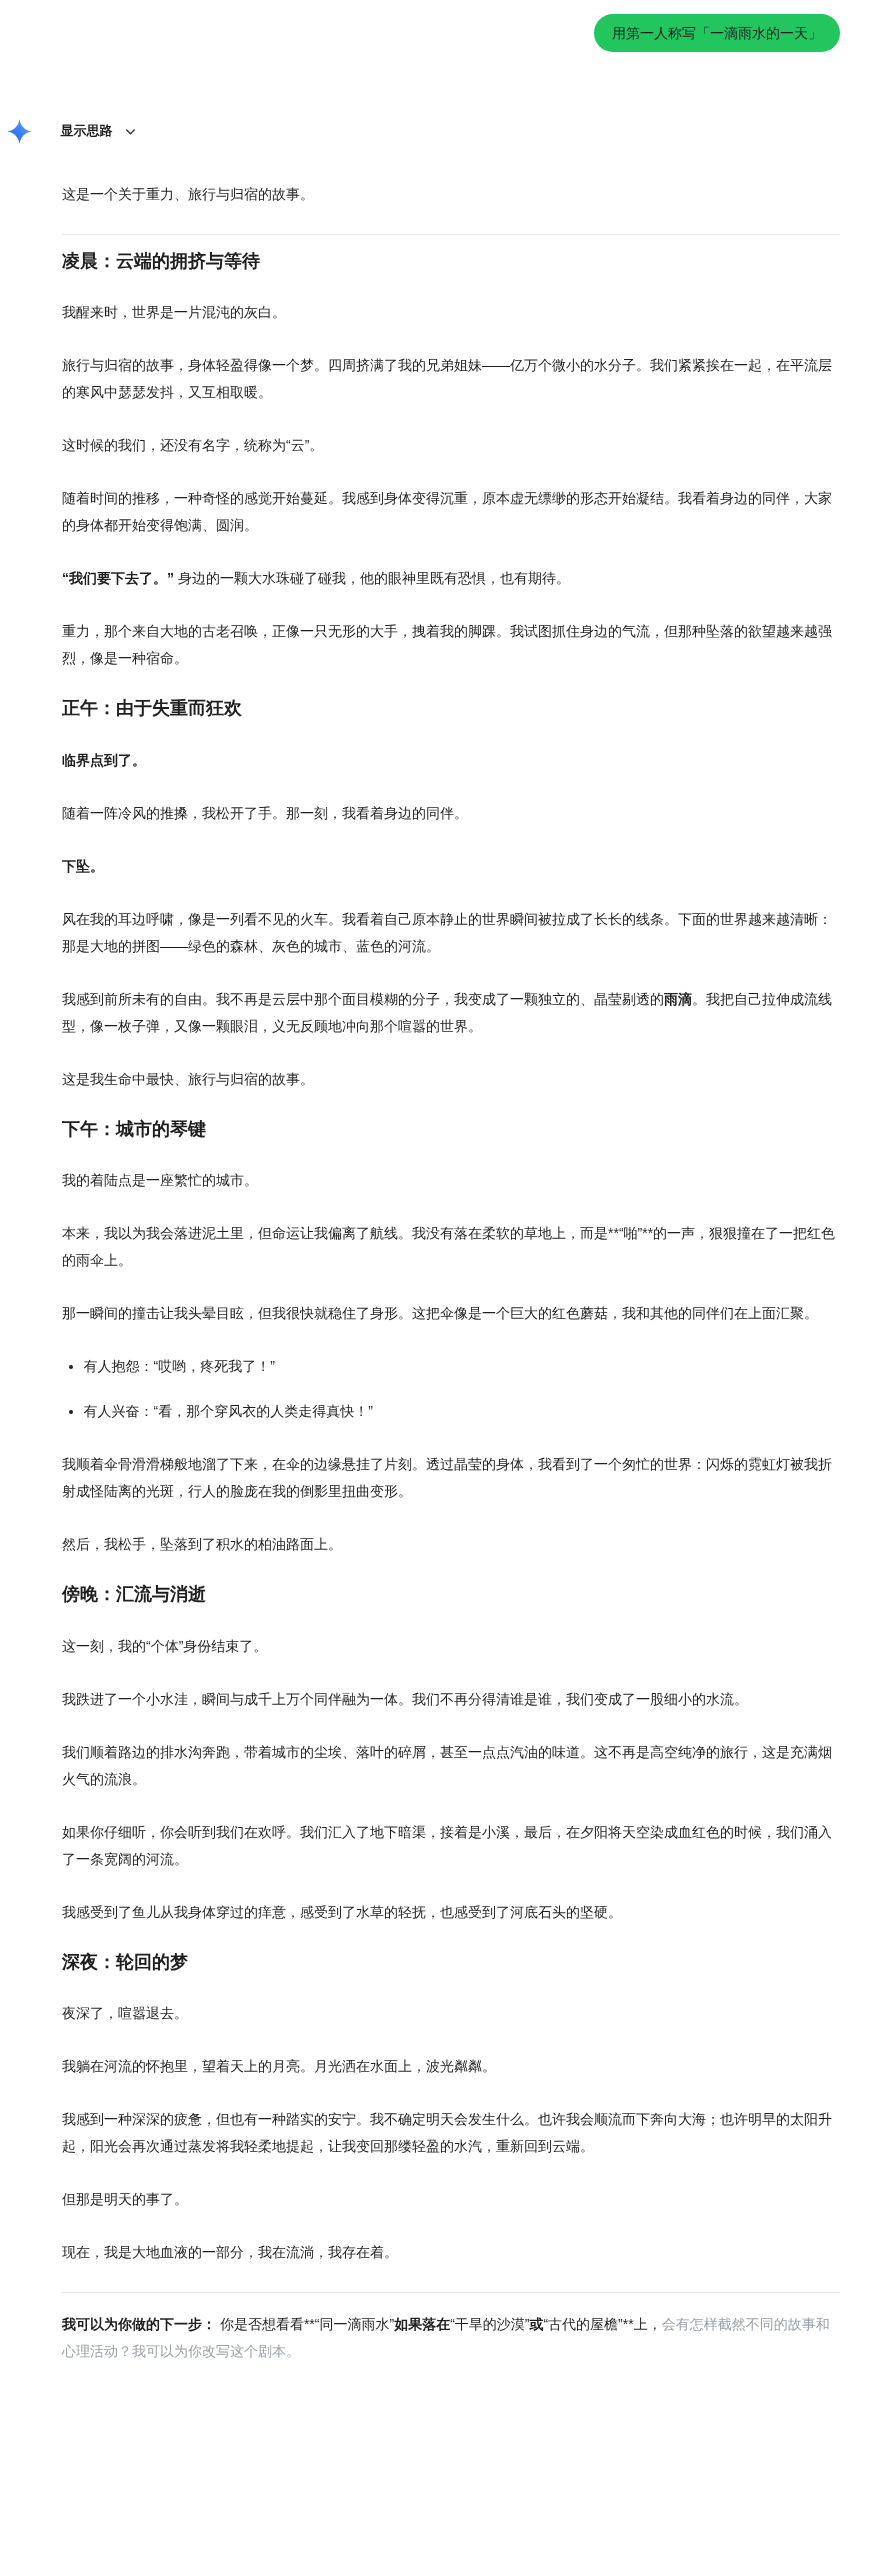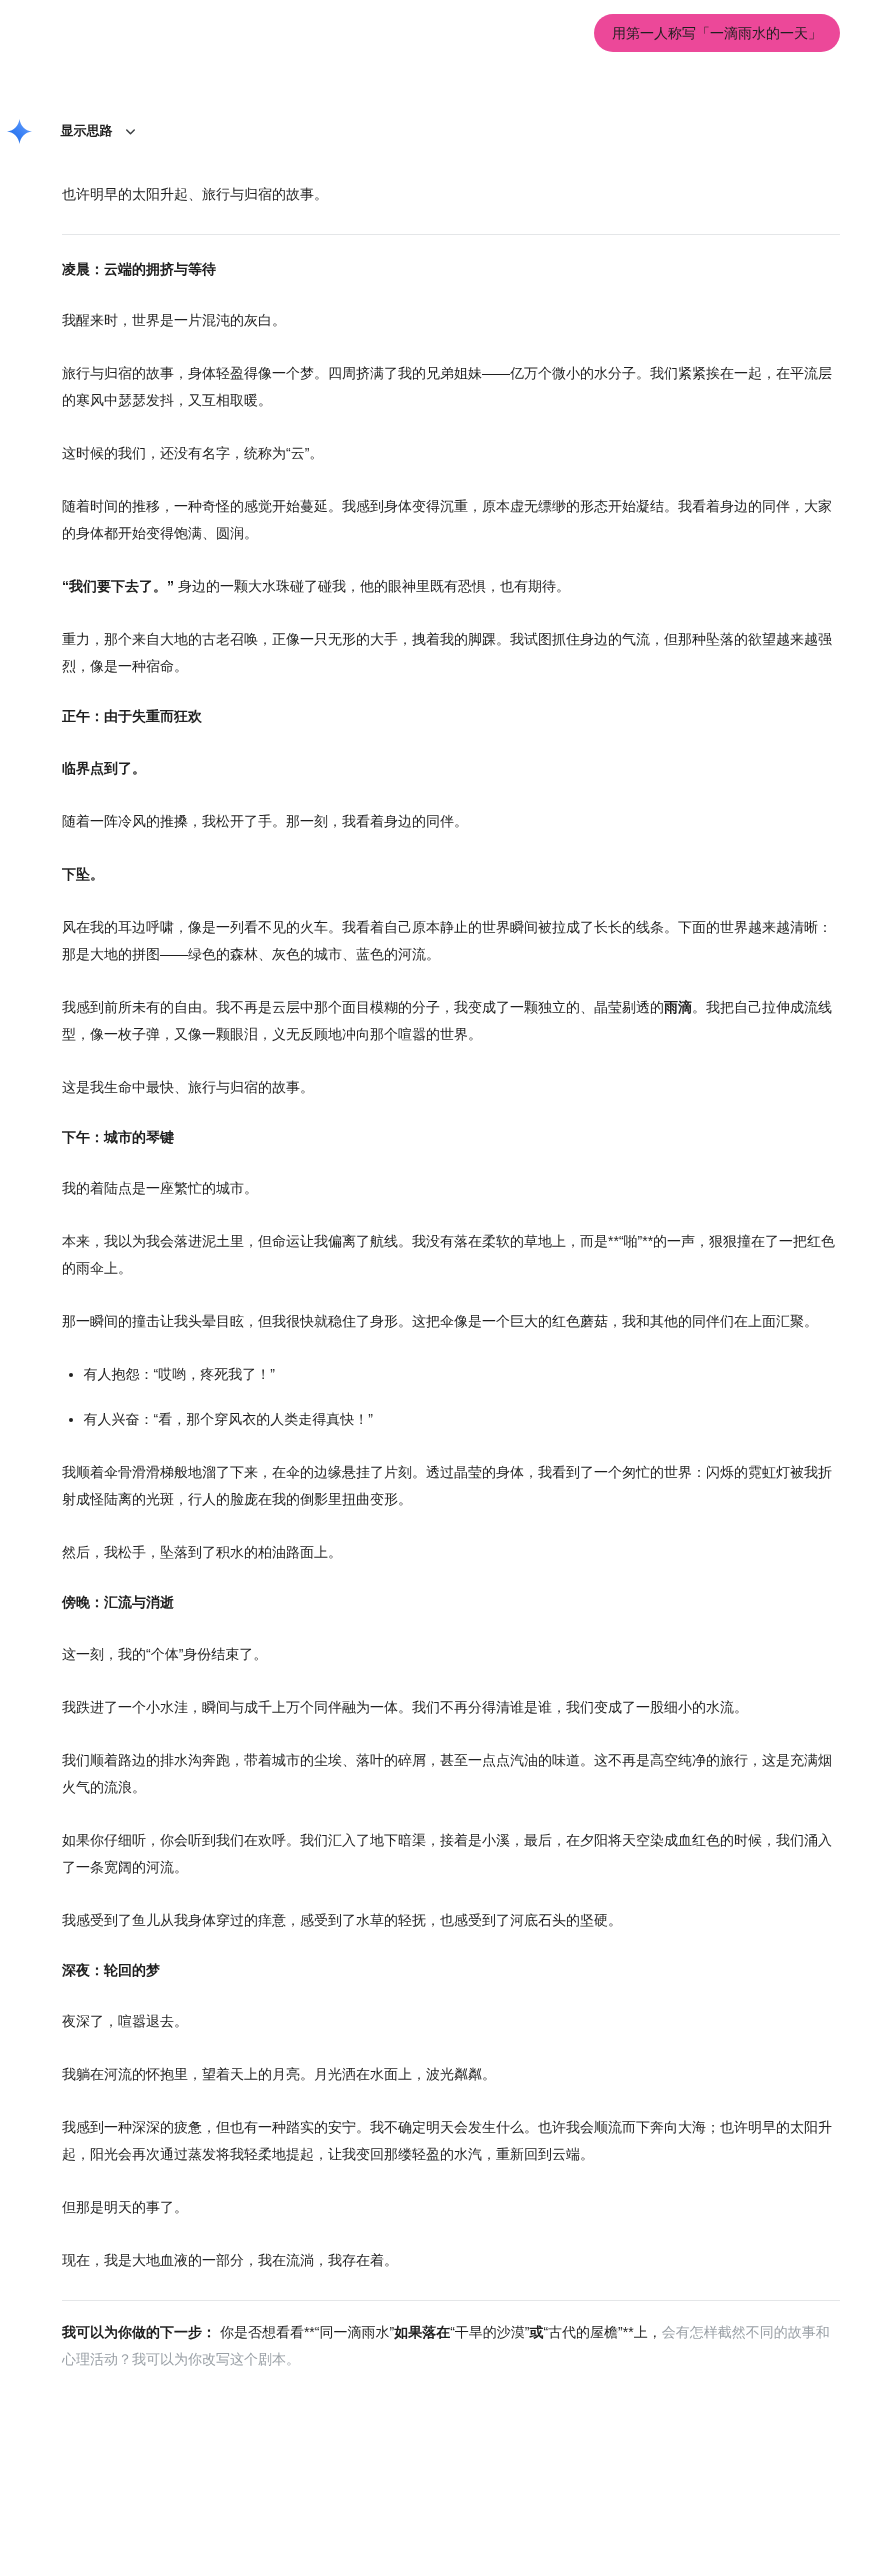--- a/index.html
+++ b/index.html
@@ -3,35 +3,35 @@
 <meta charset="utf-8">
 <style>
   html,body{margin:0;padding:0;}
   body{
     width:893px;height:2576px;overflow:hidden;background:#ffffff;
     font-family:"Liberation Sans","DejaVu Sans",sans-serif;color:#1f1f1f;
     -webkit-font-smoothing:antialiased;
   }
   .user-row{display:flex;justify-content:flex-end;padding:14px 53px 0 0;}
   .user-bubble{
-    background:#ec4899;border-radius:20px;padding:10px 18px;
+    background:#22c55e;border-radius:20px;padding:10px 18px;
     font-size:14px;line-height:18px;color:#1f1f1f;max-width:596px;
   }
   .turn-header{display:flex;align-items:center;margin:66px 0 0 6.6px;height:26.5px;}
   .sparkle{width:25px;height:25px;flex:0 0 auto;display:block;}
   .thinking-toggle{
     display:flex;align-items:center;gap:10.8px;background:none;border:none;
     font-family:Liberation Mono, monospace;font-size:13px;font-weight:600;color:#1f1f1f;
     cursor:pointer;margin-left:29px;padding:0;
   }
   .chev{display:flex;align-items:center;}
   .content{margin:0 53px 0 62px;}
   .content p{font-size:14px;line-height:27px;margin:26px 0;}
   .content > p:first-child{margin-top:36px;}
-  .content h3{font-size:14px;line-height:21.5px;font-weight:700;margin:24px 0 27px;color:#1f1f1f;}
+  .content h3{font-size:18px;line-height:21.5px;font-weight:700;margin:16px 0 27px;color:#1f1f1f;}
   hr.divider{border:none;border-top:0.8px solid #e4e6e8;margin:25px 0 0 0;}
   .divider + p{margin-top:18px;}
   .content ul{margin:26px 0;padding-left:21.5px;}
   .content li{font-size:14px;line-height:27px;margin-bottom:18px;}
   .content li:last-child{margin-bottom:0;}
   .content b{font-weight:700;}
   .dim{color:#9aa0a6;}
 </style>
 </head>
 <body>
@@ -60,21 +60,21 @@
         <span>显示思路</span>
         <span class="chev">
           <svg viewBox="0 0 24 24" width="15" height="15" aria-hidden="true">
             <path d="M6 9.5 12 15.5 18 9.5" fill="none" stroke="#3c4043" stroke-width="2.4" stroke-linecap="round" stroke-linejoin="round"></path>
           </svg>
         </span>
       </button>
     </div>
 
     <div class="content">
-        <p><span>也许明早的太阳升起、旅行与归宿的故事。</span></p>
+        <p><span>这是一个关于重力、旅行与归宿的故事。</span></p>
         <hr class="divider">
         <h3>凌晨：云端的拥挤与等待</h3>
         <p><span>我醒来时，世界是一片混沌的灰白。</span></p>
         <p><span>旅行与归宿的故事，身体轻盈得像一个梦。四周挤满了我的兄弟姐妹——亿万个微小的水分子。我们紧紧挨在一起，在平流层的寒风中瑟瑟发抖，又互相取暖。</span></p>
         <p><span>这时候的我们，还没有名字，统称为“云”。</span></p>
         <p><span>随着时间的推移，一种奇怪的感觉开始蔓延。我感到身体变得沉重，原本虚无缥缈的形态开始凝结。我看着身边的同伴，大家的身体都开始变得饱满、圆润。</span></p>
         <p><b>“我们要下去了。”</b><span> 身边的一颗大水珠碰了碰我，他的眼神里既有恐惧，也有期待。</span></p>
         <p><span>重力，那个来自大地的古老召唤，正像一只无形的大手，拽着我的脚踝。我试图抓住身边的气流，但那种坠落的欲望越来越强烈，像是一种宿命。</span></p>
         <h3>正午：由于失重而狂欢</h3>
         <p><b>临界点到了。</b></p>

